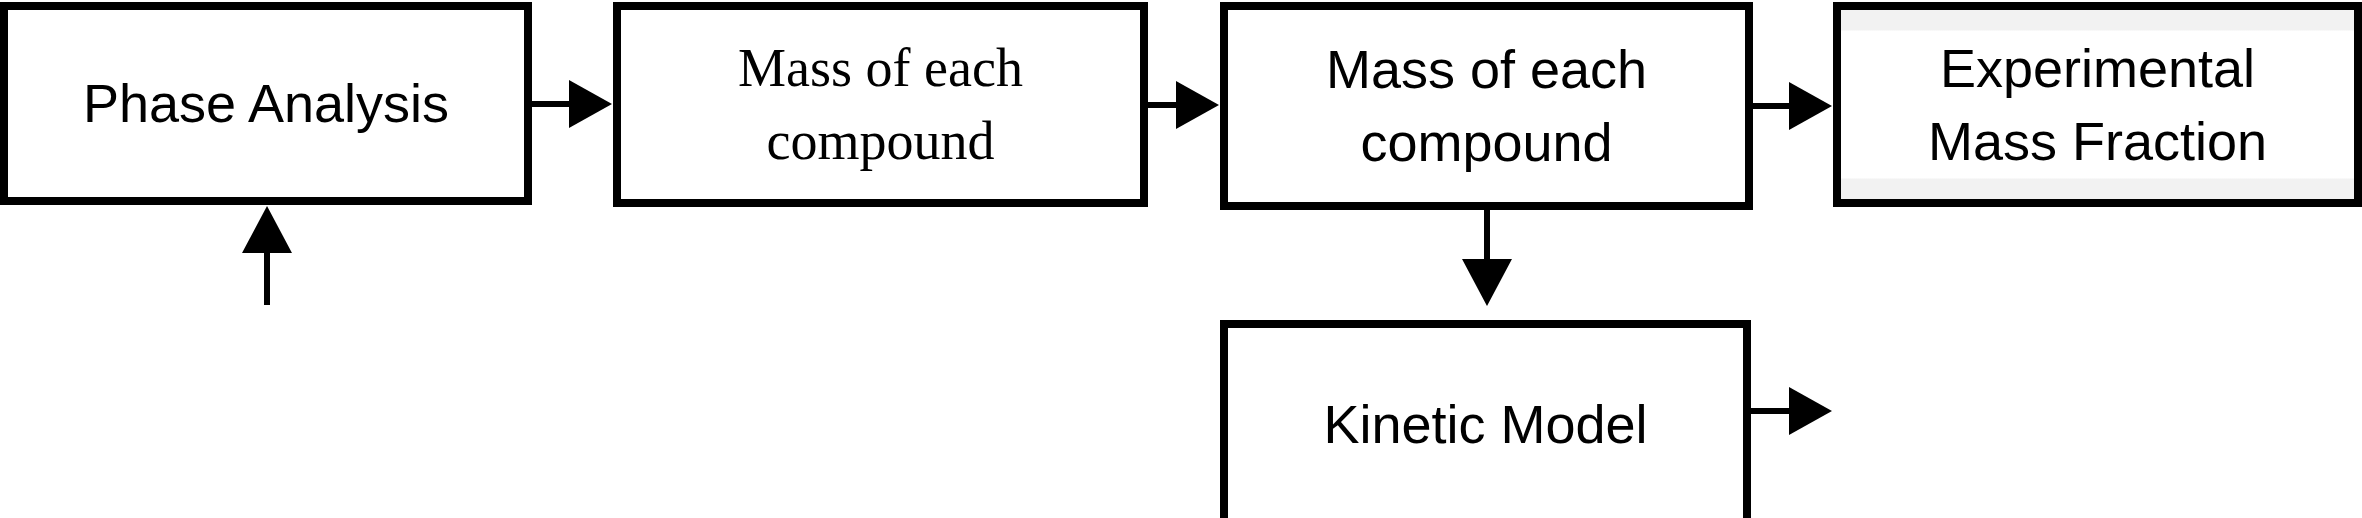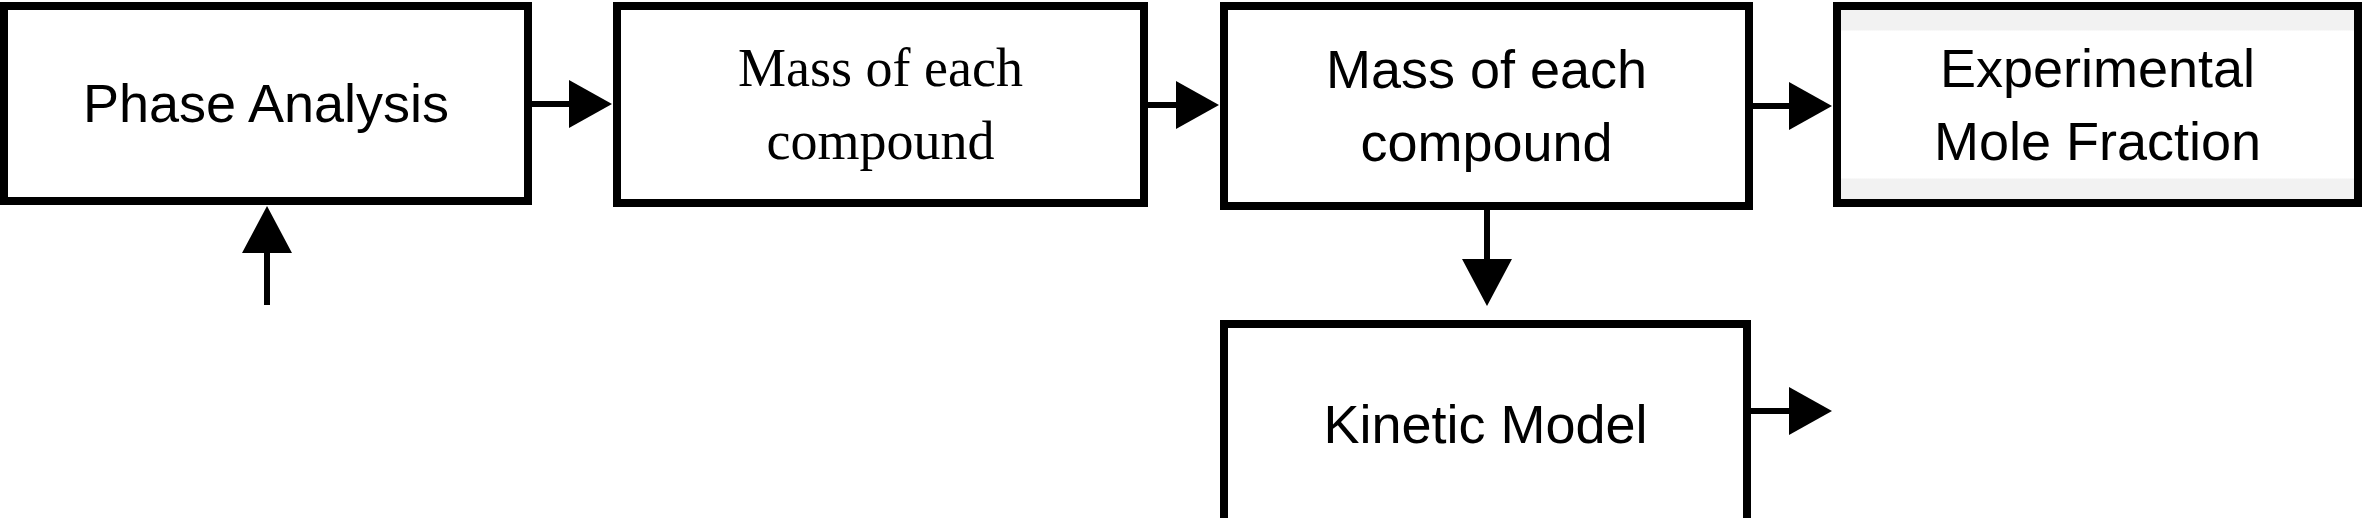--- a/index.html
+++ b/index.html
@@ -100,21 +100,21 @@
 compound</span>
   </div>
 
   <div class="node" id="node-moles">
     <span class="label">Mass of each
 compound</span>
   </div>
 
   <div class="node shaded" id="node-experimental">
     <span class="label">Experimental
-Mole Fraction</span>
+Mass Fraction</span>
   </div>
 
 
   <div class="node" id="node-kinetic">
     <span class="label">Kinetic Model</span>
   </div>
 
 
 </div>
 

